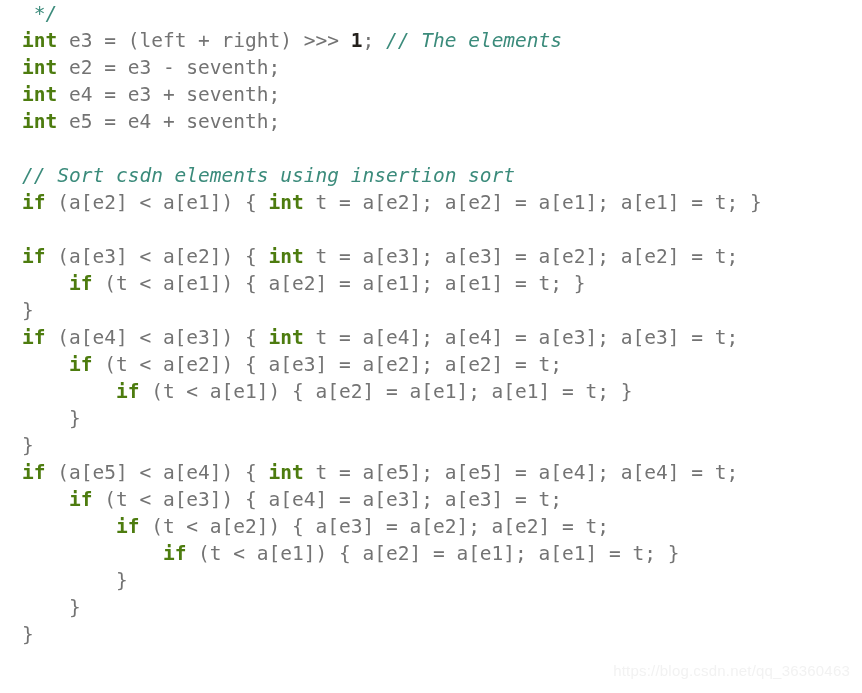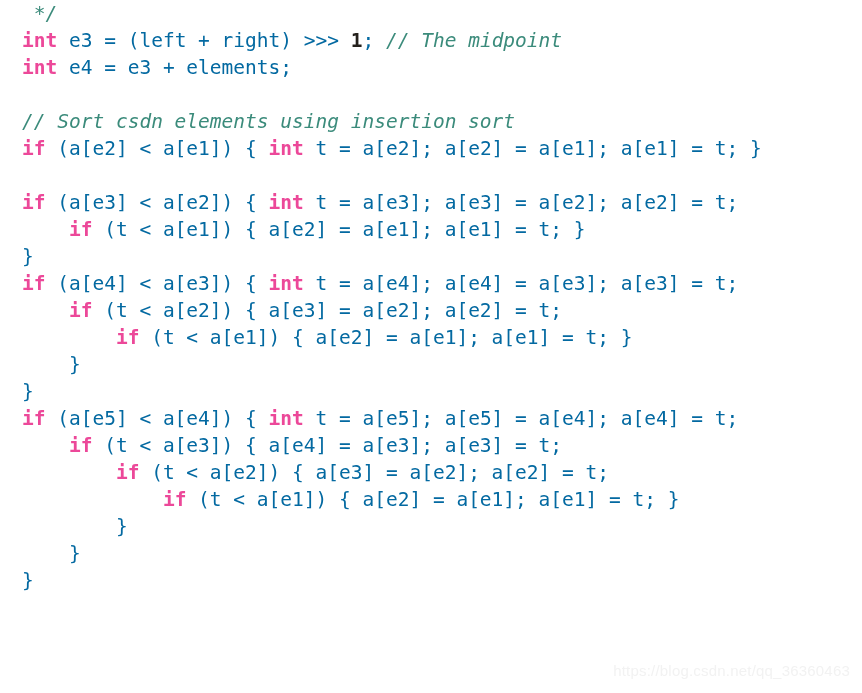--- a/index.html
+++ b/index.html
@@ -32,54 +32,56 @@
     box-sizing: border-box;
     color: #3f3a36;
   }
   .code-line.blank {
     height: 27px;
   }
   .tok {
     white-space: pre;
   }
   .tok-kw {
-    color: #ec4899;
+    color: #4d7c0f;
     font-weight: bold;
   }
   .tok-num {
     color: #24201c;
     font-weight: bold;
   }
   .tok-cmt {
     color: #3b8b7b;
     font-style: italic;
   }
   .tok-plain {
-    color: #0369a1;
+    color: #737373;
   }
   #watermark {
     position: absolute;
     right: 12px;
     bottom: 14px;
     font-family: "Liberation Sans", sans-serif;
     font-size: 15px;
     color: #f2f2f2;
     letter-spacing: 0.2px;
     user-select: none;
     pointer-events: none;
   }
 </style>
 </head>
 <body>
 
 <div id="code-block">
   <div id="code-lines">
       <div class="code-line"><span class="tok tok-plain"> </span><span class="tok tok-cmt">*/</span></div>
-      <div class="code-line"><span class="tok tok-kw">int</span><span class="tok tok-plain"> e3 = (left + right) &gt;&gt;&gt; </span><span class="tok tok-num">1</span><span class="tok tok-plain">; </span><span class="tok tok-cmt">// The midpoint</span></div>
-      <div class="code-line"><span class="tok tok-kw">int</span><span class="tok tok-plain"> e4 = e3 + elements;</span></div>
+      <div class="code-line"><span class="tok tok-kw">int</span><span class="tok tok-plain"> e3 = (left + right) &gt;&gt;&gt; </span><span class="tok tok-num">1</span><span class="tok tok-plain">; </span><span class="tok tok-cmt">// The elements</span></div>
+      <div class="code-line"><span class="tok tok-kw">int</span><span class="tok tok-plain"> e2 = e3 - seventh;</span></div>
+      <div class="code-line"><span class="tok tok-kw">int</span><span class="tok tok-plain"> e4 = e3 + seventh;</span></div>
+      <div class="code-line"><span class="tok tok-kw">int</span><span class="tok tok-plain"> e5 = e4 + seventh;</span></div>
       <div class="code-line blank">&nbsp;</div>
       <div class="code-line"><span class="tok tok-cmt">// Sort csdn elements using insertion sort</span></div>
       <div class="code-line"><span class="tok tok-kw">if</span><span class="tok tok-plain"> (a[e2] &lt; a[e1]) { </span><span class="tok tok-kw">int</span><span class="tok tok-plain"> t = a[e2]; a[e2] = a[e1]; a[e1] = t; }</span></div>
       <div class="code-line blank">&nbsp;</div>
       <div class="code-line"><span class="tok tok-kw">if</span><span class="tok tok-plain"> (a[e3] &lt; a[e2]) { </span><span class="tok tok-kw">int</span><span class="tok tok-plain"> t = a[e3]; a[e3] = a[e2]; a[e2] = t;</span></div>
       <div class="code-line"><span class="tok tok-plain">    </span><span class="tok tok-kw">if</span><span class="tok tok-plain"> (t &lt; a[e1]) { a[e2] = a[e1]; a[e1] = t; }</span></div>
       <div class="code-line"><span class="tok tok-plain">}</span></div>
       <div class="code-line"><span class="tok tok-kw">if</span><span class="tok tok-plain"> (a[e4] &lt; a[e3]) { </span><span class="tok tok-kw">int</span><span class="tok tok-plain"> t = a[e4]; a[e4] = a[e3]; a[e3] = t;</span></div>
       <div class="code-line"><span class="tok tok-plain">    </span><span class="tok tok-kw">if</span><span class="tok tok-plain"> (t &lt; a[e2]) { a[e3] = a[e2]; a[e2] = t;</span></div>
       <div class="code-line"><span class="tok tok-plain">        </span><span class="tok tok-kw">if</span><span class="tok tok-plain"> (t &lt; a[e1]) { a[e2] = a[e1]; a[e1] = t; }</span></div>

